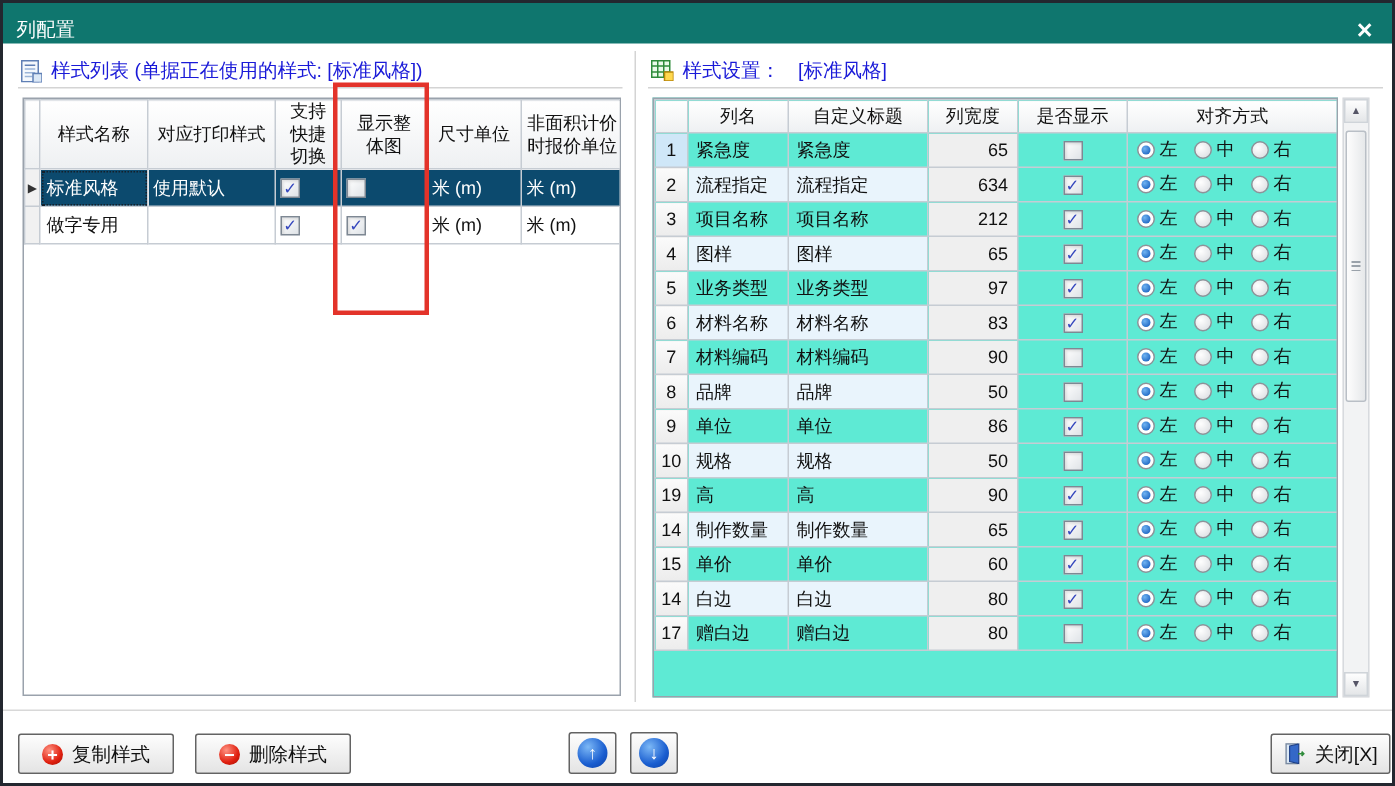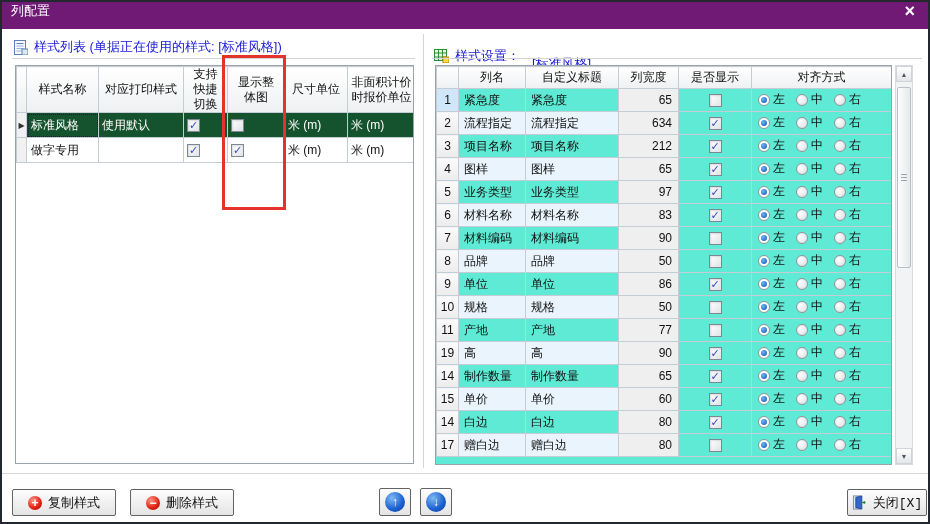--- a/index.html
+++ b/index.html
@@ -3,41 +3,41 @@
 <meta charset="utf-8">
 <style>
   html,body{margin:0;padding:0;background:#555;}
   *{box-sizing:border-box;}
   .dialog{
     position:relative;width:930px;height:524px;background:#fff;
     border:2px solid #23272f;overflow:hidden;
     font-family:"Liberation Sans","DejaVu Sans",sans-serif;font-size:12px;color:#111;
   }
   
-  .titlebar{position:absolute;left:0;top:0;right:0;height:27px;background:#701a75;
-    display:flex;align-items:flex-start;padding:0 9px;color:#fff;}
+  .titlebar{position:absolute;left:0;top:0;right:0;height:27px;background:#0f766e;
+    display:flex;align-items:flex-end;padding:0 9px;color:#fff;}
   .titlebar .title{font-size:13px;}
   .close-x{margin-left:auto;font-size:18px;font-weight:bold;line-height:1;color:#fff;cursor:pointer;padding:0 4px;}
   
   .sec-hdr{position:absolute;display:flex;align-items:center;gap:6px;color:#1a1ad8;font-size:13px;}
   .sec-hdr svg{flex:0 0 auto;}
   .hline{position:absolute;height:1px;background:#d4d4d4;}
   .vline{position:absolute;width:1px;background:#d4d4d4;}
   
   table{border-collapse:collapse;table-layout:fixed;width:100%;}
   td,th{border:1px solid #c6ccd3;padding:0 3px;overflow:hidden;white-space:nowrap;font-weight:normal;}
   th{background:linear-gradient(#ffffff,#eef0f2);text-align:center;white-space:normal;line-height:15px;}
   
   .left-wrap{position:absolute;left:13px;top:63px;width:399px;height:399px;border:1px solid #9aa2ac;background:#fff;overflow:hidden;}
   .left-wrap table tr{height:25px;}
   .left-wrap table tr.hdr{height:34px;}
   .left-wrap td.marker{background:#f1f1f1;padding:0;text-align:center;font-size:8px;color:#333;}
   .left-wrap td{text-align:left;}
   .left-wrap td.name{text-align:left;padding-left:4px;}
-  .left-wrap tr.sel td{background:#14532d;color:#fff;}
+  .left-wrap tr.sel td{background:#0c4a6e;color:#fff;}
   .left-wrap tr.sel td.marker{background:#f1f1f1;color:#333;}
   .left-wrap td.focus{outline:1.5px dotted #15202b;outline-offset:-2px;}
   .left-wrap th.narrow{padding:0 7px;}
   
   .right-wrap{position:absolute;left:433px;top:63px;width:457px;height:400px;border:1px solid #9aa2ac;background:#5eead4;overflow:hidden;}
   .right-wrap table tr{height:23px;}
   .right-wrap table tr.hdr{height:22px;}
   .right-wrap td.num{background:linear-gradient(#fbfbfb,#ececec);text-align:center;padding:0;}
   .right-wrap td.num.cur{background:#cfe7f8;}
   .right-wrap tr:nth-child(odd) td.name,
@@ -68,21 +68,21 @@
   .sb-thumb::after{content:"";position:absolute;left:3px;right:3px;top:50%;margin-top:-4px;height:8px;
       background:repeating-linear-gradient(#9aa2aa 0 1px,transparent 1px 3px);}
   
   .hsep{position:absolute;left:0;top:471px;width:100%;height:2px;border-top:1px solid #d8d8d8;border-bottom:1px solid #ffffff;}
   .btn{position:absolute;display:flex;align-items:center;justify-content:center;gap:6px;
       background:linear-gradient(#fdfdfd,#e4e4e4);border:1px solid #636363;border-radius:2px;font-size:13px;cursor:pointer;}
   .btn-copy{left:10px;top:487px;width:104px;height:27px;}
   .btn-del{left:128px;top:487px;width:104px;height:27px;}
   .btn-up{left:377px;top:486px;width:32px;height:28px;}
   .btn-down{left:418px;top:486px;width:32px;height:28px;}
-  .btn-close{left:845px;top:487px;width:80px;height:27px;font-family:Liberation Mono, monospace;}
+  .btn-close{left:845px;top:487px;width:80px;height:27px;}
   .circ{width:14px;height:14px;border-radius:50%;display:flex;align-items:center;justify-content:center;
       background:radial-gradient(circle at 35% 30%,#ff9382,#e01f0f 60%,#9c0f04);color:#fff;font-size:12px;font-weight:bold;line-height:1;}
   .bluecirc{width:20px;height:20px;border-radius:50%;display:flex;align-items:center;justify-content:center;
       background:radial-gradient(circle at 35% 30%,#7cb8f6,#1a5ed0 60%,#0a3ea2);color:#fff;font-size:12px;font-weight:bold;line-height:1;}
 </style>
 </head>
 <body>
 
 <div class="dialog">
 
@@ -107,21 +107,21 @@
   <div class="sec-hdr" style="left:432px;top:36px;">
     <svg width="15" height="14" viewBox="0 0 15 14">
       <rect x="0.5" y="0.5" width="12" height="11" fill="#eafaea" stroke="#2e8b3a"></rect>
       <line x1="0.5" y1="4" x2="12.5" y2="4" stroke="#2e8b3a"></line>
       <line x1="0.5" y1="8" x2="12.5" y2="8" stroke="#2e8b3a"></line>
       <line x1="4.5" y1="0.5" x2="4.5" y2="11.5" stroke="#2e8b3a"></line>
       <line x1="8.5" y1="0.5" x2="8.5" y2="11.5" stroke="#2e8b3a"></line>
       <rect x="9" y="8" width="6" height="6" fill="#ffd84d" stroke="#b8860b"></rect>
     </svg>
     <span>样式设置：</span>
-    <span style="margin-left:6px;margin-top:17px;">[标准风格]</span>
+    <span style="margin-left:6px;">[标准风格]</span>
   </div>
   <div class="hline" style="left:430px;top:56px;width:490px;"></div>
 
   <div class="vline" style="left:421px;top:32px;height:434px;"></div>
 
   <div class="left-wrap">
     <table>
       <colgroup>
         <col style="width:10px">
           <col style="width:72px">
@@ -348,37 +348,20 @@
                 <span class="optlbl">左</span>
               </span><span class="opt">
                 <span class="rd"></span>
                 <span class="optlbl">中</span>
               </span><span class="opt">
                 <span class="rd"></span>
                 <span class="optlbl">右</span>
               </span></td>
           </tr>
           <tr>
-            <td class="num">11</td>
-            <td class="name">产地</td>
-            <td class="title">产地</td>
-            <td class="width">77</td>
-            <td class="vis"><span class="cb"></span></td>
-            <td class="alignc"><span class="opt">
-                <span class="rd on"></span>
-                <span class="optlbl">左</span>
-              </span><span class="opt">
-                <span class="rd"></span>
-                <span class="optlbl">中</span>
-              </span><span class="opt">
-                <span class="rd"></span>
-                <span class="optlbl">右</span>
-              </span></td>
-          </tr>
-          <tr>
             <td class="num">19</td>
             <td class="name">高</td>
             <td class="title">高</td>
             <td class="width">90</td>
             <td class="vis"><span class="cb on"></span></td>
             <td class="alignc"><span class="opt">
                 <span class="rd on"></span>
                 <span class="optlbl">左</span>
               </span><span class="opt">
                 <span class="rd"></span>

